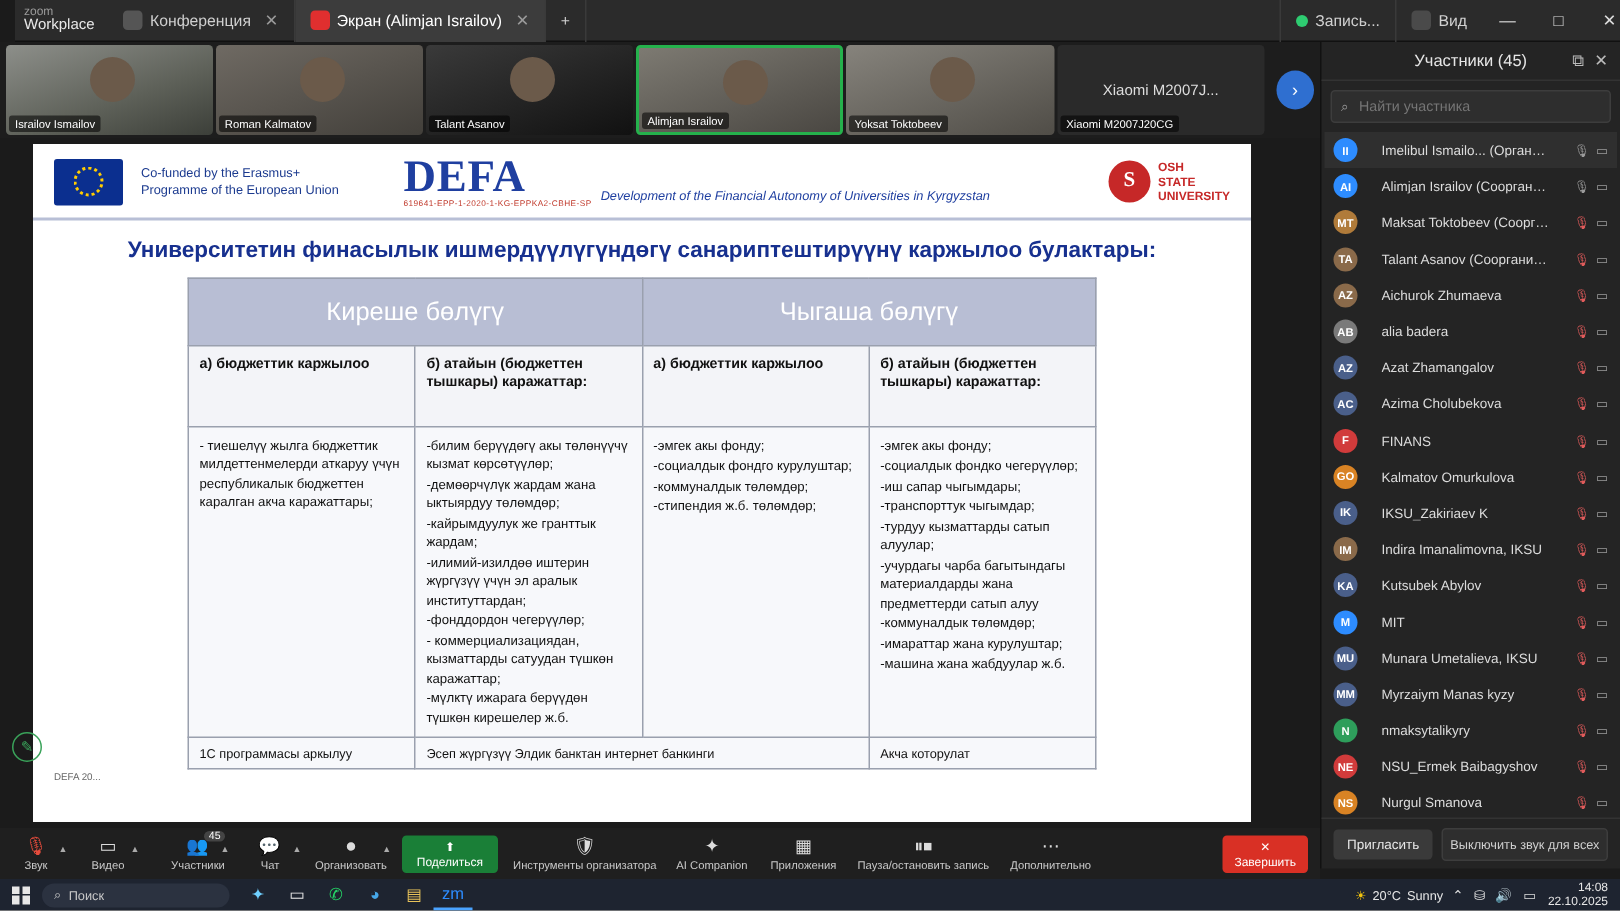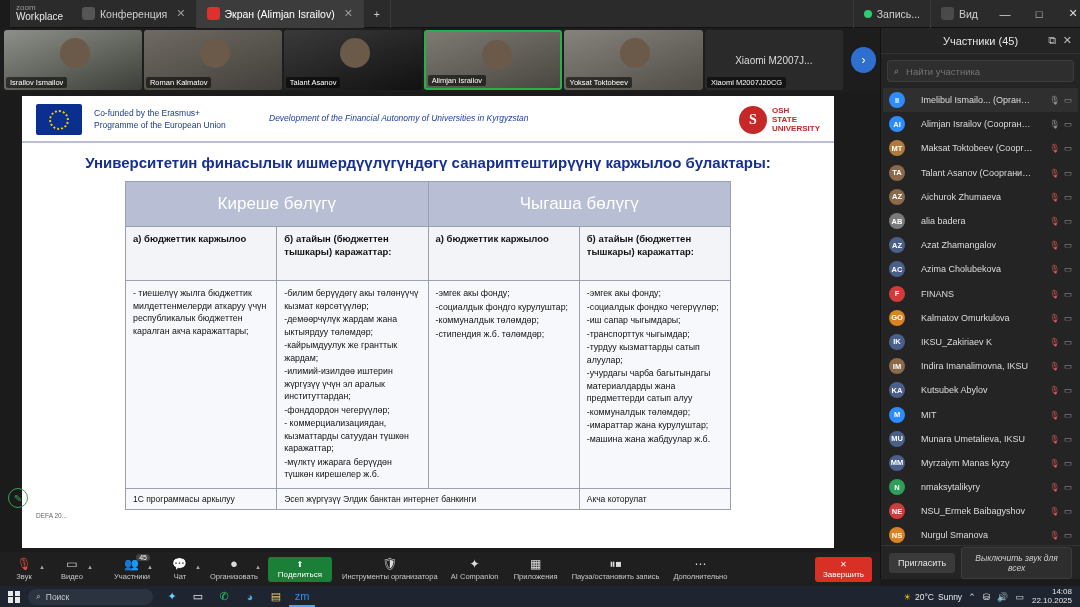--- a/index.html
+++ b/index.html
@@ -159,21 +159,20 @@
   .picons .muted{ color:#e05b5b; }
   .panel-foot{
     height:34px; display:flex; align-items:center; gap:6px; padding:0 8px; border-top:1px solid #333;
   }
   .btn-ghost{
     flex:none; background:#3a3a3a; color:#e6e6e6; font-size:9px; border-radius:3px; padding:5px 9px;
   }
   .btn-ghost2{
     flex:1; background:#2e2e2e; color:#cfcfcf; font-size:8.5px; border-radius:3px; padding:5px 4px; text-align:center;
     border:1px solid #3d3d3d;
-    font-style:italic;
   }
   
   .toolbar{
     position:absolute; left:0; top:552px; width:880px; height:34px; background:#1f1f1f;
     display:flex; align-items:center; color:#d0d0d0; font-size:8px;
   }
   .tool{
     display:flex; flex-direction:column; align-items:center; justify-content:center;
     min-width:48px; height:34px; gap:2px; padding:0 6px; position:relative;
   }
@@ -292,20 +291,24 @@
 
 <div class="stage">
   <div class="slide">
 
     <div class="slide-head">
       <div class="eu-flag">
           <div class="stars"></div>
         </div>
       <div class="eu-text">Co-funded by the Erasmus+ Programme of the European Union</div>
       <div class="defa">
+        <div>
+          <div class="big">DEFA</div>
+          <div class="defa-sub2">619641-EPP-1-2020-1-KG-EPPKA2-CBHE-SP</div>
+        </div>
         <div class="sub">Development of the Financial Autonomy of Universities in Kyrgyzstan</div>
       </div>
       <div class="osh">
         <div class="seal">S</div>
         <div class="ot">
           <div>OSH</div>
           <div>STATE</div>
           <div>UNIVERSITY</div>
         </div>
       </div>

